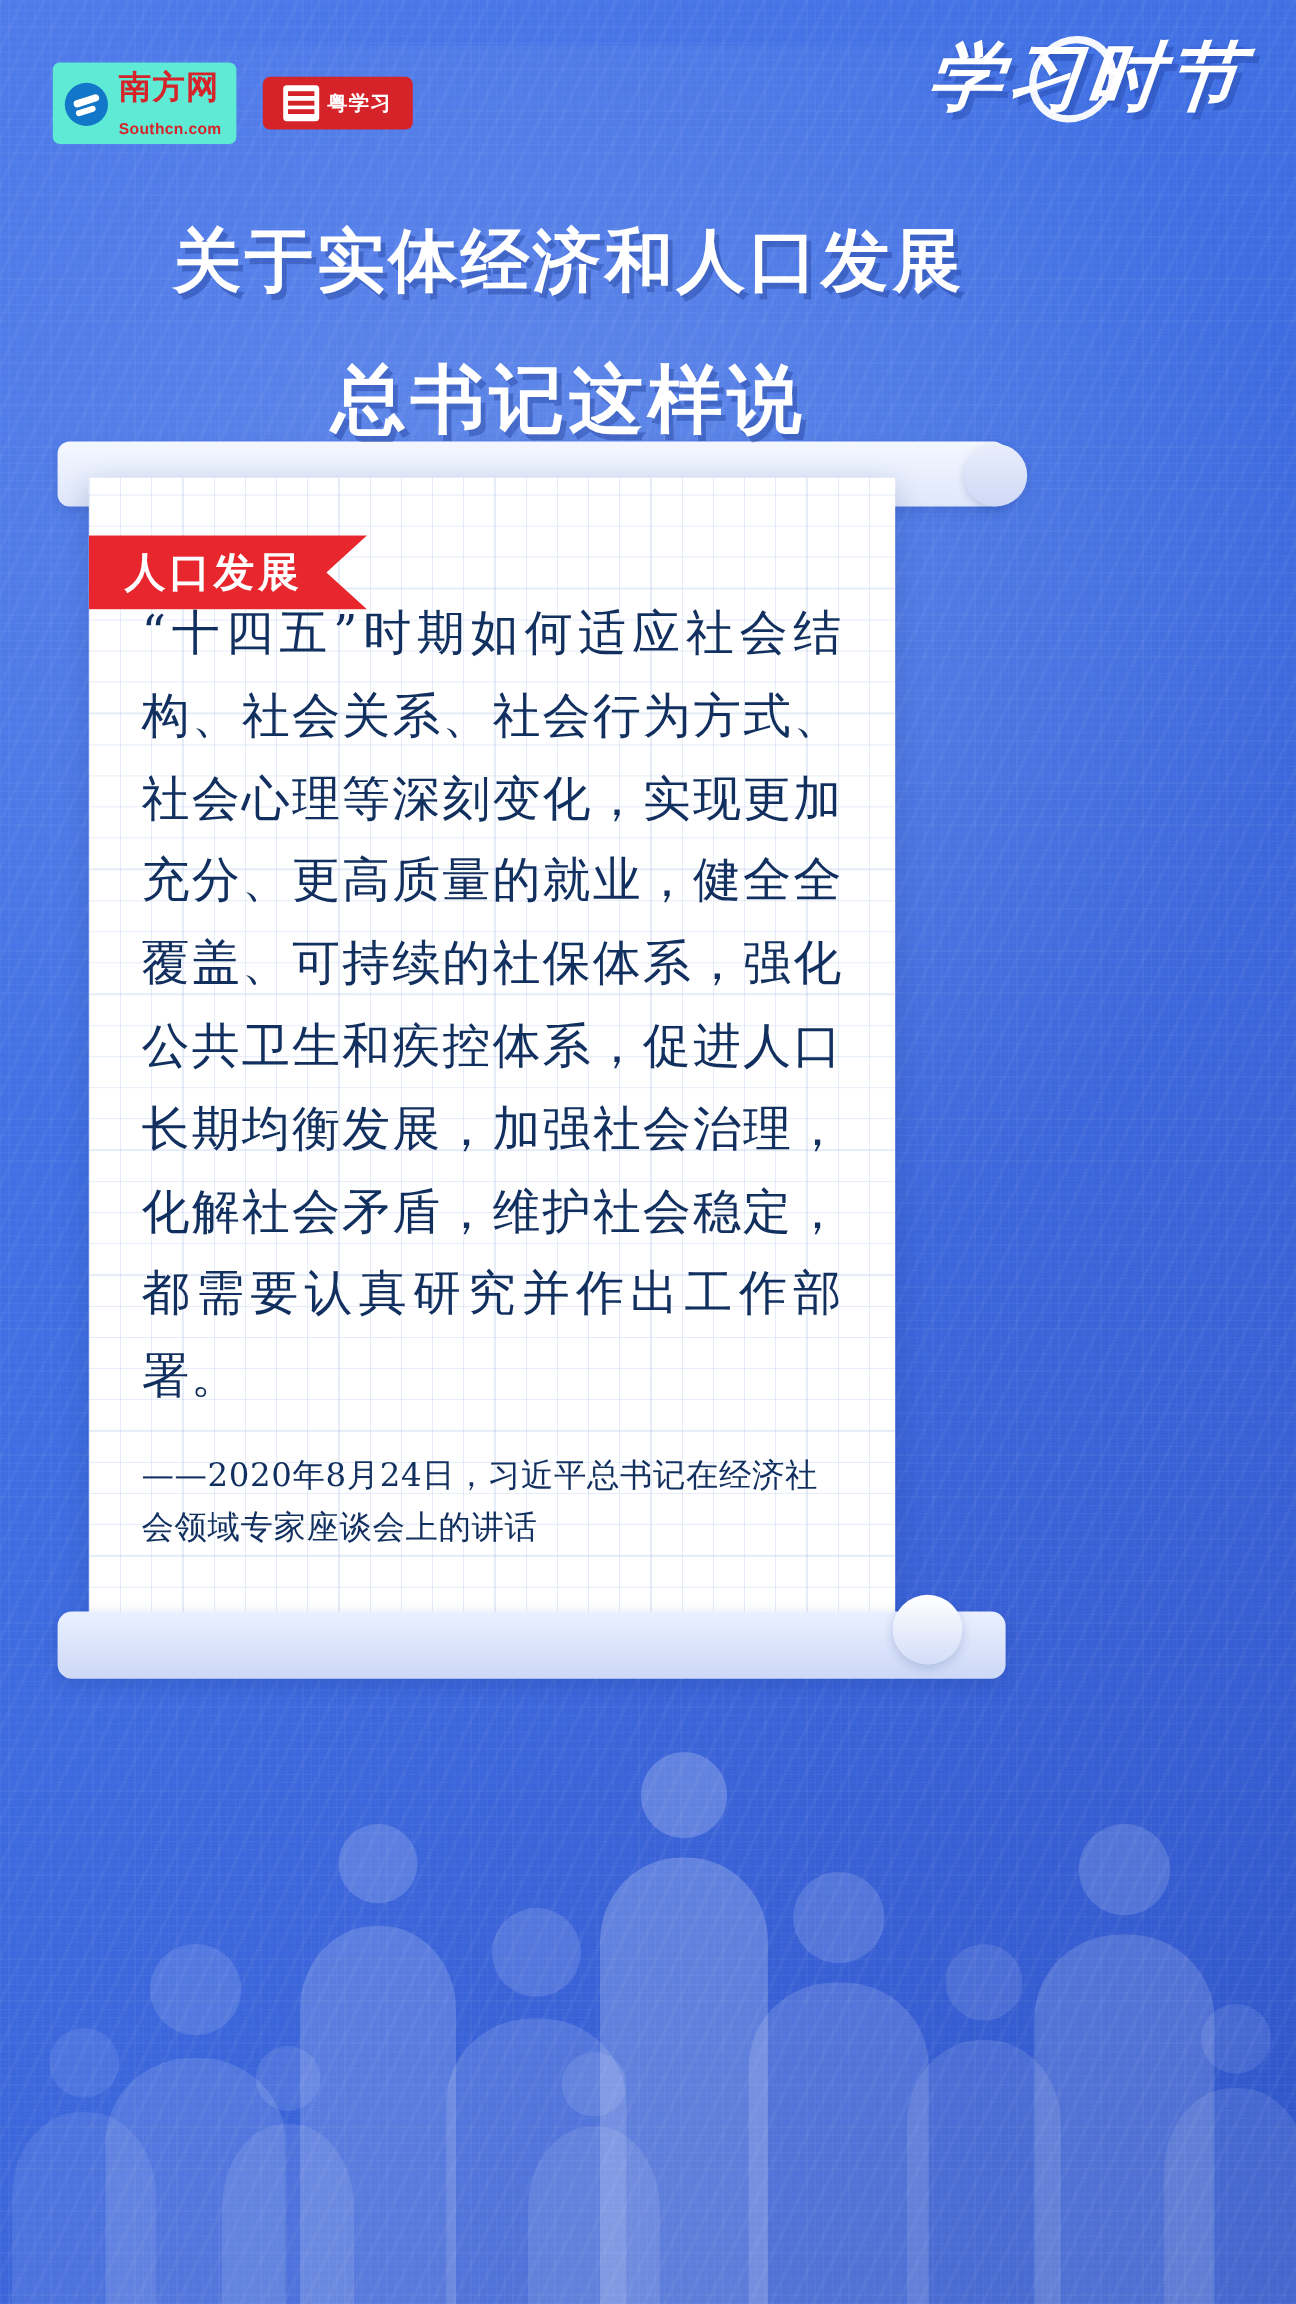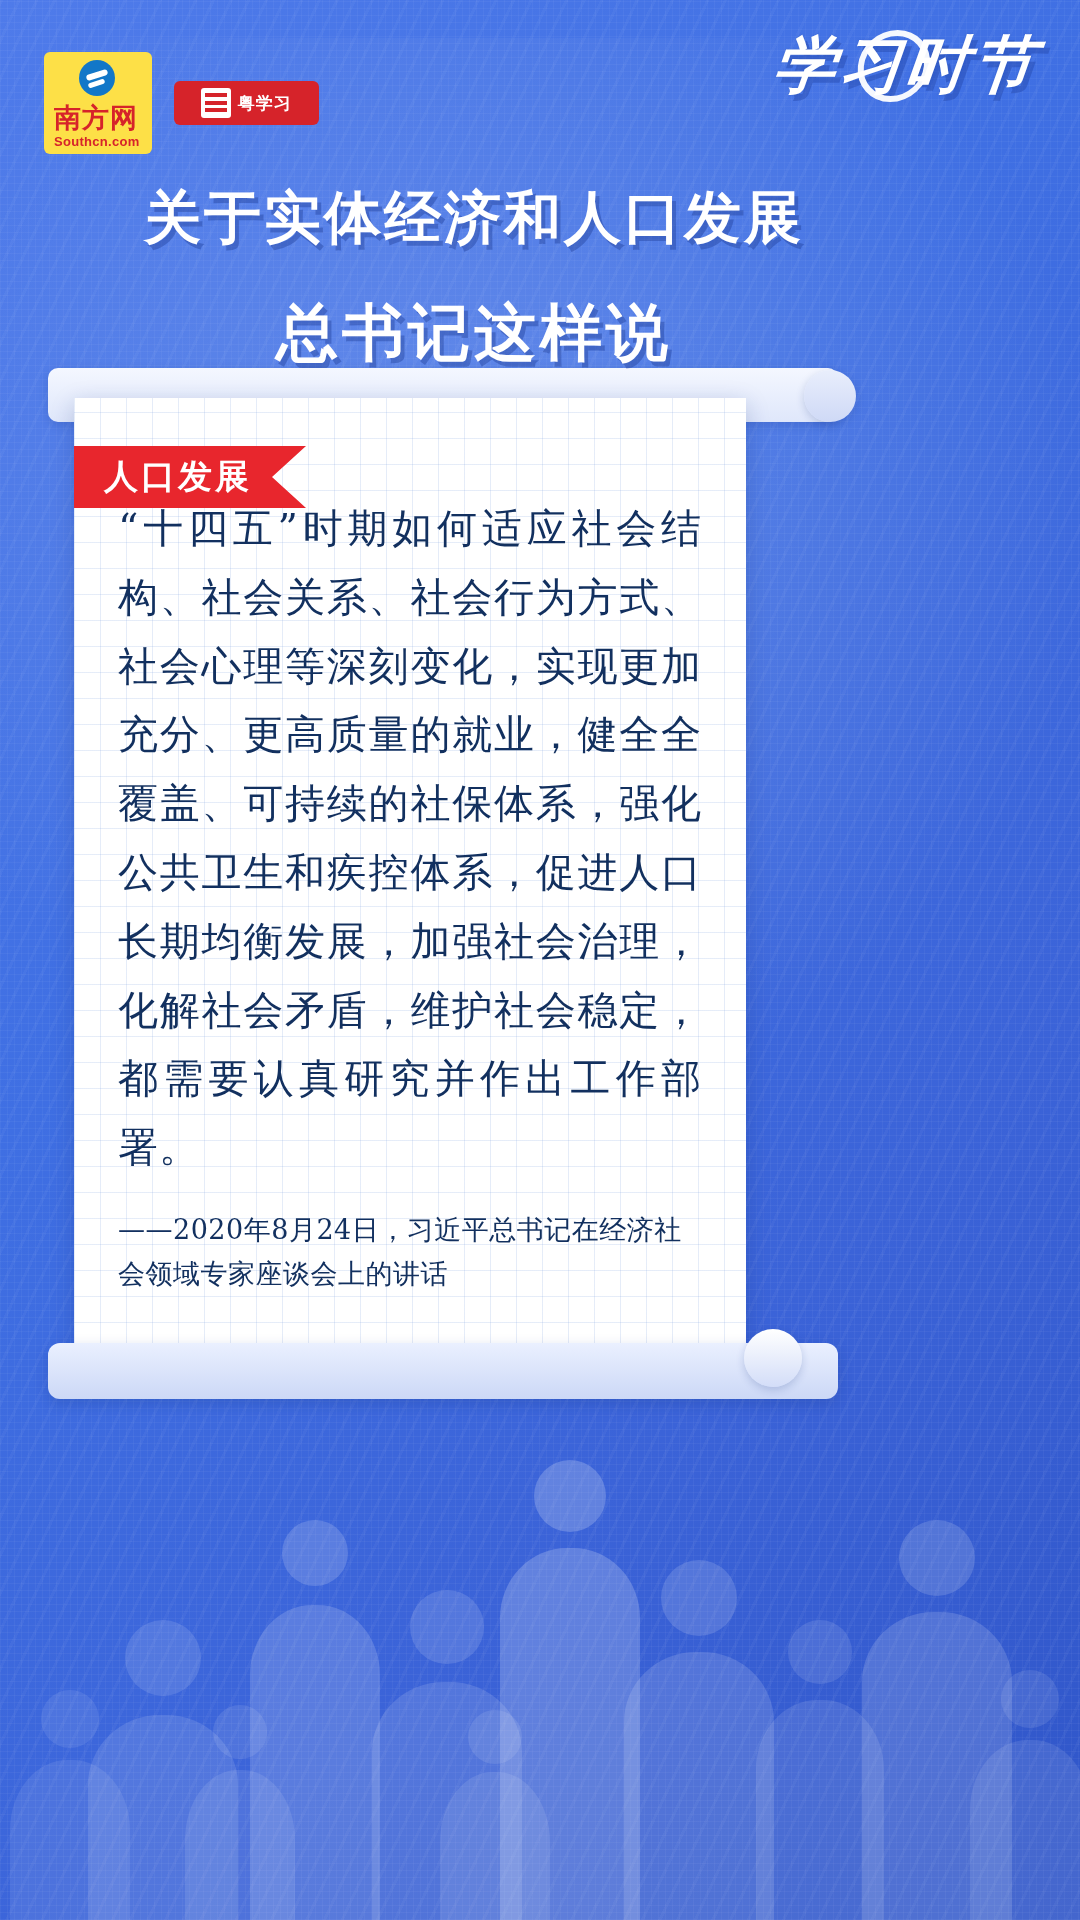--- a/index.html
+++ b/index.html
@@ -81,24 +81,23 @@
     left: 44px;
     display: flex;
     align-items: center;
     gap: 22px;
     z-index: 5;
   }
   .logo-southcn {
     display: flex;
     align-items: center;
     gap: 9px;
-    background: #fde047;
+    background: #5eead4;
     padding: 8px 12px 6px 10px;
     border-radius: 6px;
-    flex-direction: column;
   }
   .logo-southcn .mark {
     width: 36px;
     height: 36px;
     border-radius: 50%;
     background: #1277c8;
     position: relative;
     flex: none;
   }
   .logo-southcn .mark::before {
@@ -124,29 +123,29 @@
     font-size: 27px;
     font-weight: 700;
     color: #d6232a;
     letter-spacing: 1px;
   }
   .logo-southcn .en {
     font-size: 13px;
     font-weight: 700;
     color: #d6232a;
     letter-spacing: .3px;
-    margin-top: 3px;
+    margin-top: 14px;
   }
   .logo-yue {
     display: flex;
     align-items: center;
     gap: 7px;
     background: #d6232a;
     border-radius: 6px;
-    padding: 7px 27px;
+    padding: 7px 17px;
   }
   .logo-yue .book {
     width: 30px;
     height: 30px;
     background: #fff;
     border-radius: 3px;
     position: relative;
     flex: none;
   }
   .logo-yue .book::before {

